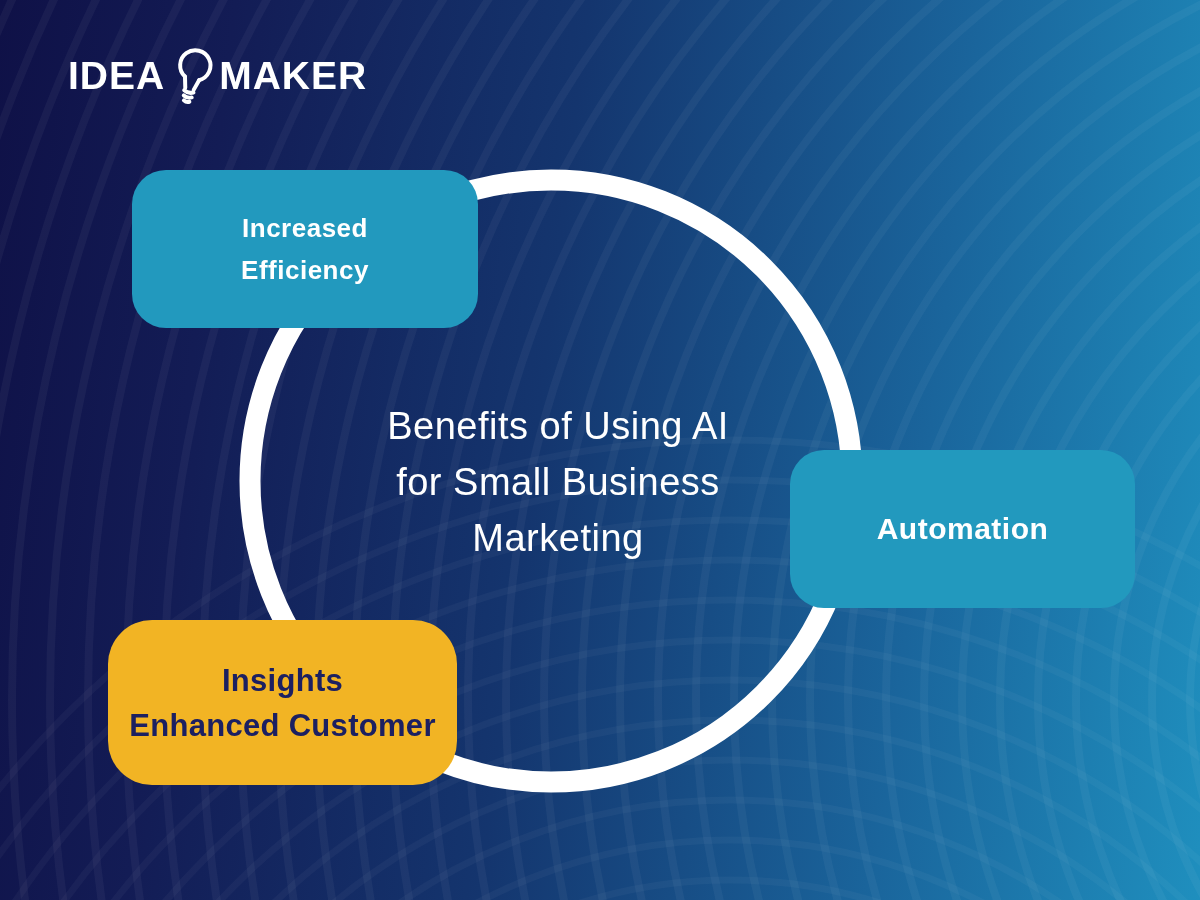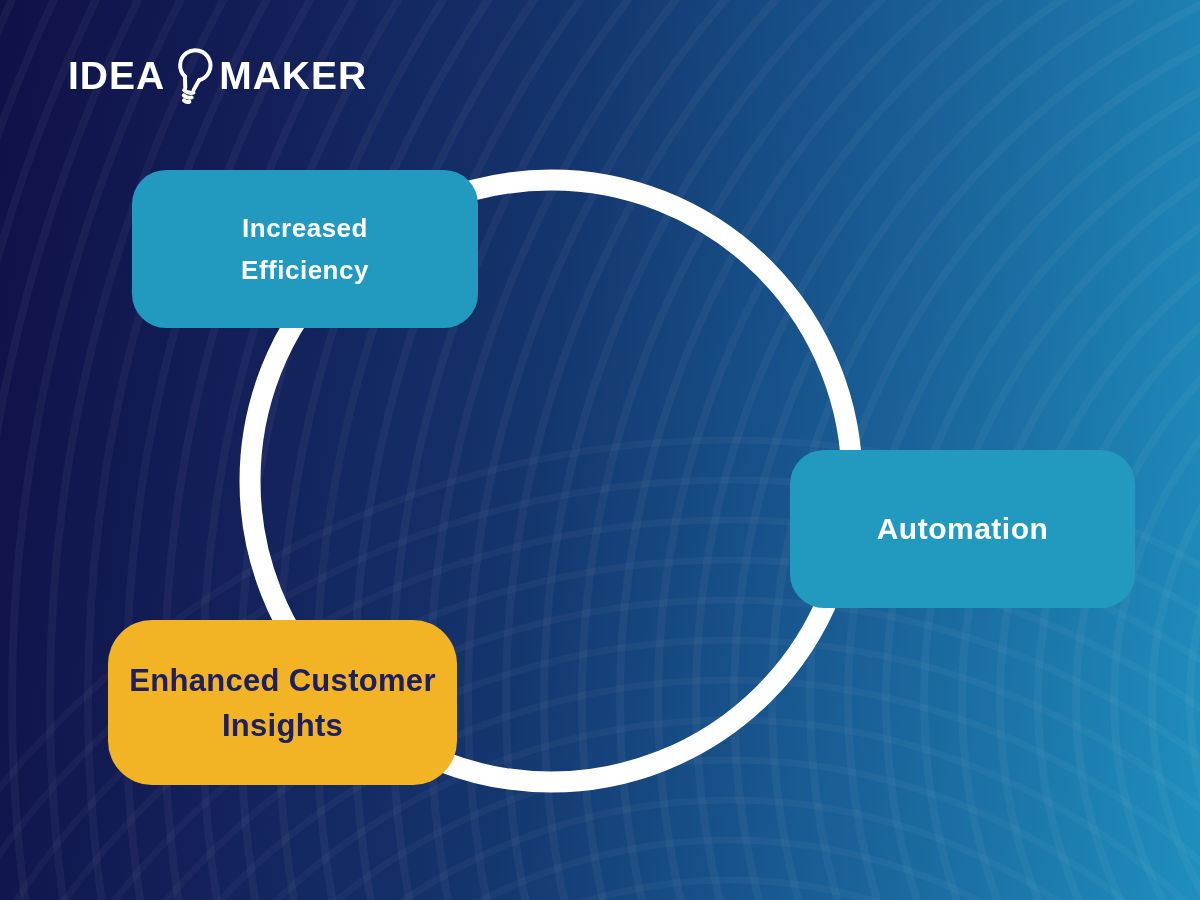--- a/index.html
+++ b/index.html
@@ -136,28 +136,33 @@
         <path d="M 21.5,37.5 L 25,50"></path>
         <path d="M 38.5,37.5 L 35,50"></path>
         <path d="M 24.5,53 q 5.5,3 11,0"></path>
         <path d="M 25.5,59 q 4.8,2.6 9.4,0"></path>
         <path d="M 27,64.5 q 3.5,2 6.5,0"></path>
       </g>
     </svg>
     <span class="logo-word">MAKER</span>
   </div>
 
+  <div class="title">
+    <div class="line">Benefits of Using AI</div>
+    <div class="line">for Small Business</div>
+    <div class="line">Marketing</div>
+  </div>
 
   <div class="benefit benefit-1" style="background: rgb(34, 153, 190); color: rgb(255, 255, 255);">
     <div class="line">Increased</div>
     <div class="line">Efficiency</div>
   </div>
 
   <div class="benefit benefit-2" style="background: rgb(34, 153, 190); color: rgb(255, 255, 255);">
     <div class="line">Automation</div>
   </div>
 
   <div class="benefit benefit-3" style="background: rgb(242, 180, 36); color: rgb(28, 32, 97);">
+    <div class="line">Insights</div>
     <div class="line">Enhanced Customer</div>
-    <div class="line">Insights</div>
   </div>
 
 </div>
 
 </body></html>

